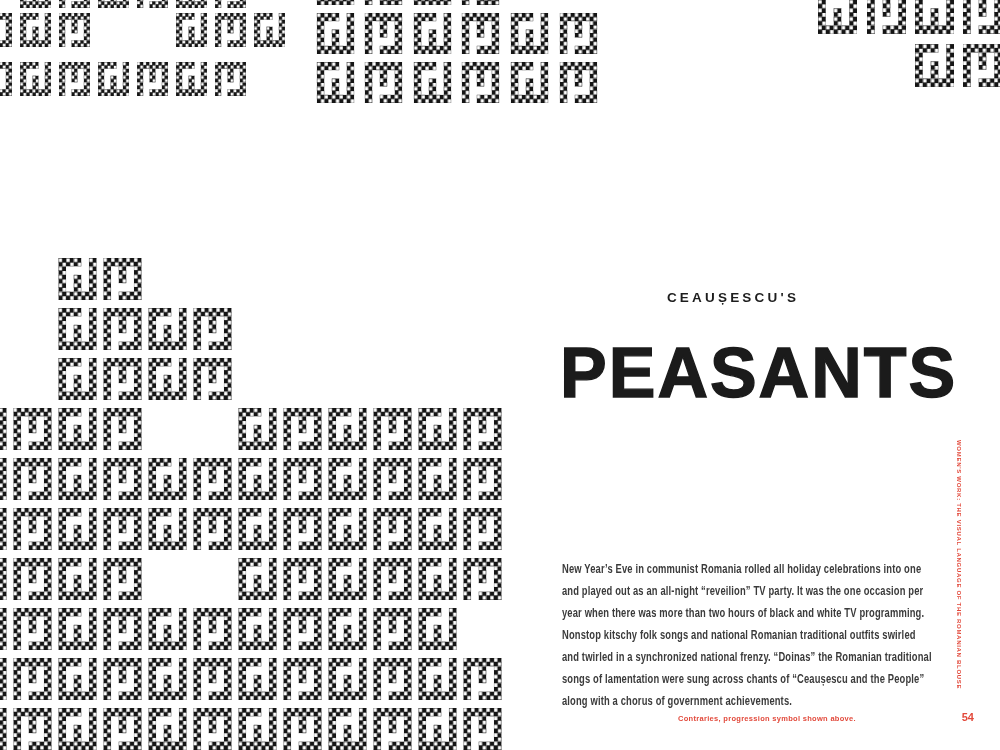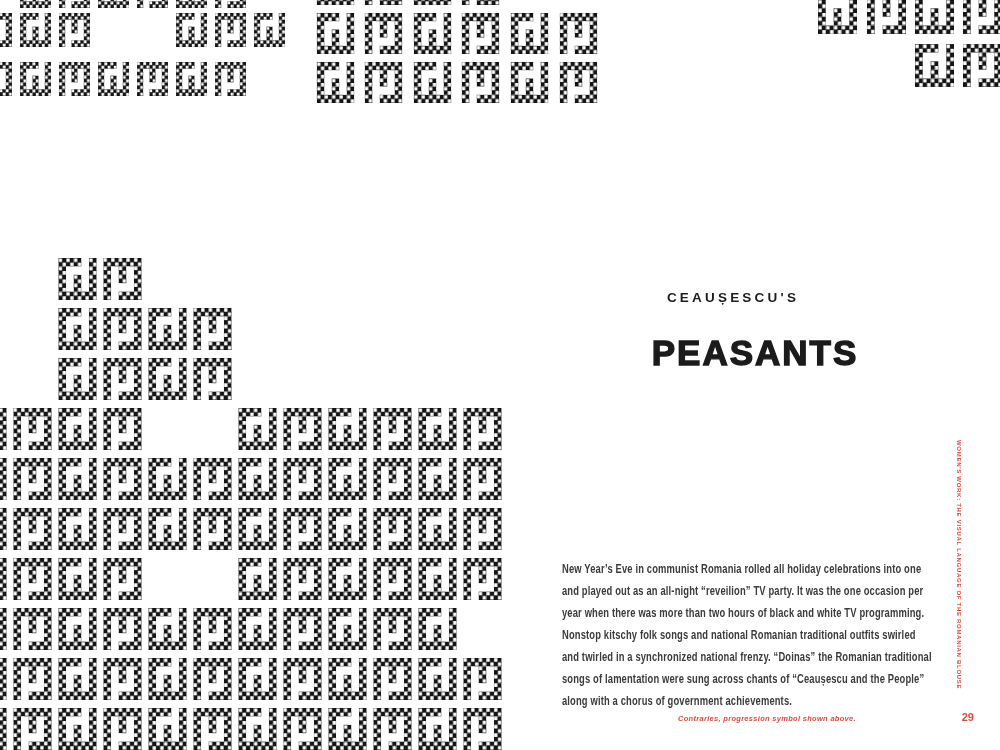--- a/index.html
+++ b/index.html
@@ -9,42 +9,41 @@
     font-family:"Liberation Sans", sans-serif;
   }
   #pattern-layer{position:absolute;left:0;top:0;width:1000px;height:750px;}
   .kicker{
     position:absolute;left:538px;top:290px;width:390px;
     text-align:center;font-size:13.5px;font-weight:700;letter-spacing:3.2px;
     color:#1d1d1d;
   }
   .big-title{
     position:absolute;left:560px;top:333px;width:390px;
-    text-align:center;font-size:35px;line-height:1.15;font-weight:700;
+    text-align:center;font-size:70px;line-height:1.15;font-weight:700;
     letter-spacing:2px;color:#1b1b1b;
     -webkit-text-stroke:1.4px #1b1b1b;
     white-space:nowrap;
   }
   .body-col{position:absolute;left:562px;top:529px;width:380px;margin-top:29px;}
   .body-line{
     height:22px;line-height:22px;white-space:nowrap;
     font-size:12.5px;font-weight:700;letter-spacing:0.2px;color:#3b3b3b;
     transform:scaleX(0.75);transform-origin:0 50%;
   }
   .spine-vertical{
     position:absolute;left:956px;top:440px;height:260px;
     writing-mode:vertical-rl;
     font-size:6px;font-weight:700;letter-spacing:0.7px;
     color:#e2493b;white-space:nowrap;
   }
   .caption{
     position:absolute;left:678px;top:714px;
     font-size:7.5px;font-weight:700;letter-spacing:0.3px;color:#e2493b;
     white-space:nowrap;
-    font-style:italic;
   }
   .page-number{
     position:absolute;left:944px;top:711px;width:30px;text-align:right;
     font-size:11px;font-weight:700;color:#e2493b;
   }
 </style>
 </head>
 <body>
 
 <div id="pattern-layer"><svg width="1000" height="750" viewBox="0 0 1000 750" xmlns="http://www.w3.org/2000/svg">
@@ -238,13 +237,13 @@
     <div class="body-line">Nonstop kitschy folk songs and national Romanian traditional outfits swirled</div>
     <div class="body-line">and twirled in a synchronized national frenzy. “Doinas” the Romanian traditional</div>
     <div class="body-line">songs of lamentation were sung across chants of “Ceaușescu and the People”</div>
     <div class="body-line">along with a chorus of government achievements.</div>
   </div>
 
 <div class="spine-vertical" style="color: rgb(226, 73, 59);">WOMEN'S WORK: THE VISUAL LANGUAGE OF THE ROMANIAN BLOUSE</div>
 
 <div class="caption" style="color: rgb(226, 73, 59);">Contraries, progression symbol shown above.</div>
 
-<div class="page-number" style="color: rgb(226, 73, 59);">29</div>
+<div class="page-number" style="color: rgb(226, 73, 59);">54</div>
 
 </body></html>

